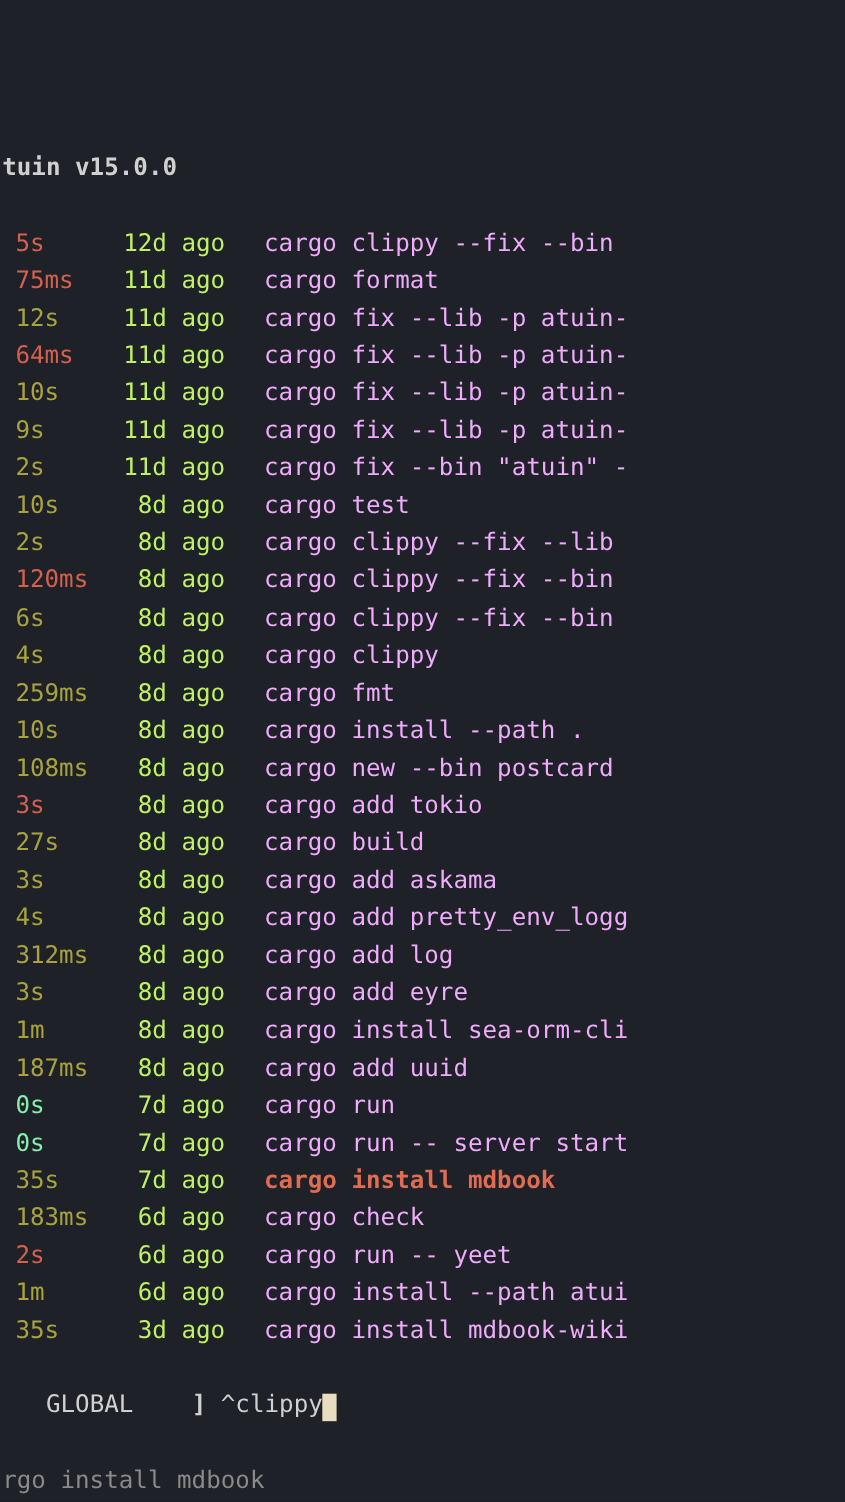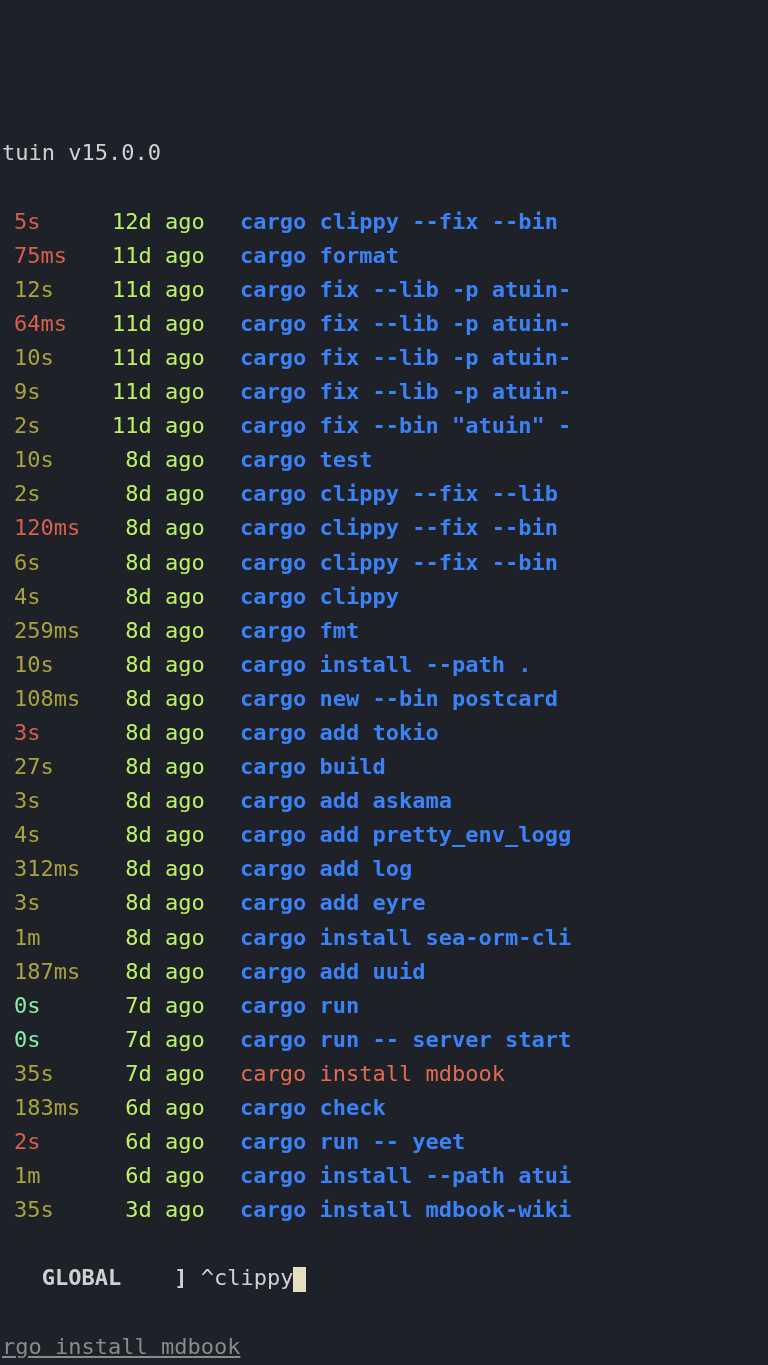--- a/index.html
+++ b/index.html
@@ -10,67 +10,65 @@
     font-size: 22px;
     line-height: 1.55;
     width: 768px;
     height: 1365px;
     overflow: hidden;
     white-space: pre;
   }
   .header {
     color: #d0d0d0;
     padding-left: 2px;
-    font-weight: normal;
+    font-weight: bold;
   }
   .rows {
     padding-left: 2px;
   }
   .row {
     display: flex;
   }
   .duration {
     width: 110px;
     flex: 0 0 110px;
     padding-left: 12px;
   }
   .age {
     width: 128px;
     flex: 0 0 128px;
     text-align: left;
     color: #bef264;
   }
   .cmd {
     flex: 1;
-    color: #3b82f6;
+    color: #f0abfc;
     overflow: hidden;
-    font-weight: bold;
   }
   .dur-red   { color: #d6604d; }
   .dur-olive { color: #a9a33e; }
   .dur-teal  { color: #86efac; }
-  .cmd-highlight { color: #e06c52; font-weight: normal; }
+  .cmd-highlight { color: #e06c52; font-weight: bold; }
   .footer1 {
     padding-left: 2px;
     color: #d0d0d0;
   }
-  .footer1 .global { font-weight: bold; }
+  .footer1 .global { font-weight: normal; }
   .footer1 .bracket { font-weight: bold; }
   .cursor {
     display: inline-block;
     width: 13px;
     height: 1.15em;
     background: #e7ddbf;
     vertical-align: text-bottom;
     margin-bottom: -2px;
   }
   .footer2 {
     padding-left: 2px;
     color: #8a8a8a;
-    text-decoration: underline;
   }
 </style>
 </head>
 <body>
 
 
 
 <div class="header">tuin v15.0.0</div>
 <div class="rows" id="rows"><div class="row"><span class="duration dur-red">5s</span><span class="age">12d ago</span><span class="cmd">cargo clippy --fix --bin </span></div><div class="row"><span class="duration dur-red">75ms</span><span class="age">11d ago</span><span class="cmd">cargo format</span></div><div class="row"><span class="duration dur-olive">12s</span><span class="age">11d ago</span><span class="cmd">cargo fix --lib -p atuin-</span></div><div class="row"><span class="duration dur-red">64ms</span><span class="age">11d ago</span><span class="cmd">cargo fix --lib -p atuin-</span></div><div class="row"><span class="duration dur-olive">10s</span><span class="age">11d ago</span><span class="cmd">cargo fix --lib -p atuin-</span></div><div class="row"><span class="duration dur-olive">9s</span><span class="age">11d ago</span><span class="cmd">cargo fix --lib -p atuin-</span></div><div class="row"><span class="duration dur-olive">2s</span><span class="age">11d ago</span><span class="cmd">cargo fix --bin "atuin" -</span></div><div class="row"><span class="duration dur-olive">10s</span><span class="age"> 8d ago</span><span class="cmd">cargo test</span></div><div class="row"><span class="duration dur-olive">2s</span><span class="age"> 8d ago</span><span class="cmd">cargo clippy --fix --lib </span></div><div class="row"><span class="duration dur-red">120ms</span><span class="age"> 8d ago</span><span class="cmd">cargo clippy --fix --bin </span></div><div class="row"><span class="duration dur-olive">6s</span><span class="age"> 8d ago</span><span class="cmd">cargo clippy --fix --bin </span></div><div class="row"><span class="duration dur-olive">4s</span><span class="age"> 8d ago</span><span class="cmd">cargo clippy</span></div><div class="row"><span class="duration dur-olive">259ms</span><span class="age"> 8d ago</span><span class="cmd">cargo fmt</span></div><div class="row"><span class="duration dur-olive">10s</span><span class="age"> 8d ago</span><span class="cmd">cargo install --path .</span></div><div class="row"><span class="duration dur-olive">108ms</span><span class="age"> 8d ago</span><span class="cmd">cargo new --bin postcard</span></div><div class="row"><span class="duration dur-red">3s</span><span class="age"> 8d ago</span><span class="cmd">cargo add tokio</span></div><div class="row"><span class="duration dur-olive">27s</span><span class="age"> 8d ago</span><span class="cmd">cargo build</span></div><div class="row"><span class="duration dur-olive">3s</span><span class="age"> 8d ago</span><span class="cmd">cargo add askama</span></div><div class="row"><span class="duration dur-olive">4s</span><span class="age"> 8d ago</span><span class="cmd">cargo add pretty_env_logg</span></div><div class="row"><span class="duration dur-olive">312ms</span><span class="age"> 8d ago</span><span class="cmd">cargo add log</span></div><div class="row"><span class="duration dur-olive">3s</span><span class="age"> 8d ago</span><span class="cmd">cargo add eyre</span></div><div class="row"><span class="duration dur-olive">1m</span><span class="age"> 8d ago</span><span class="cmd">cargo install sea-orm-cli</span></div><div class="row"><span class="duration dur-olive">187ms</span><span class="age"> 8d ago</span><span class="cmd">cargo add uuid</span></div><div class="row"><span class="duration dur-teal">0s</span><span class="age"> 7d ago</span><span class="cmd">cargo run</span></div><div class="row"><span class="duration dur-teal">0s</span><span class="age"> 7d ago</span><span class="cmd">cargo run -- server start</span></div><div class="row"><span class="duration dur-olive">35s</span><span class="age"> 7d ago</span><span class="cmd cmd-highlight">cargo install mdbook</span></div><div class="row"><span class="duration dur-olive">183ms</span><span class="age"> 6d ago</span><span class="cmd">cargo check</span></div><div class="row"><span class="duration dur-red">2s</span><span class="age"> 6d ago</span><span class="cmd">cargo run -- yeet</span></div><div class="row"><span class="duration dur-olive">1m</span><span class="age"> 6d ago</span><span class="cmd">cargo install --path atui</span></div><div class="row"><span class="duration dur-olive">35s</span><span class="age"> 3d ago</span><span class="cmd">cargo install mdbook-wiki</span></div></div>
 <div class="footer1">   <span class="global">GLOBAL</span>    <span class="bracket">]</span> <span>^clippy</span><span class="cursor"></span></div>

